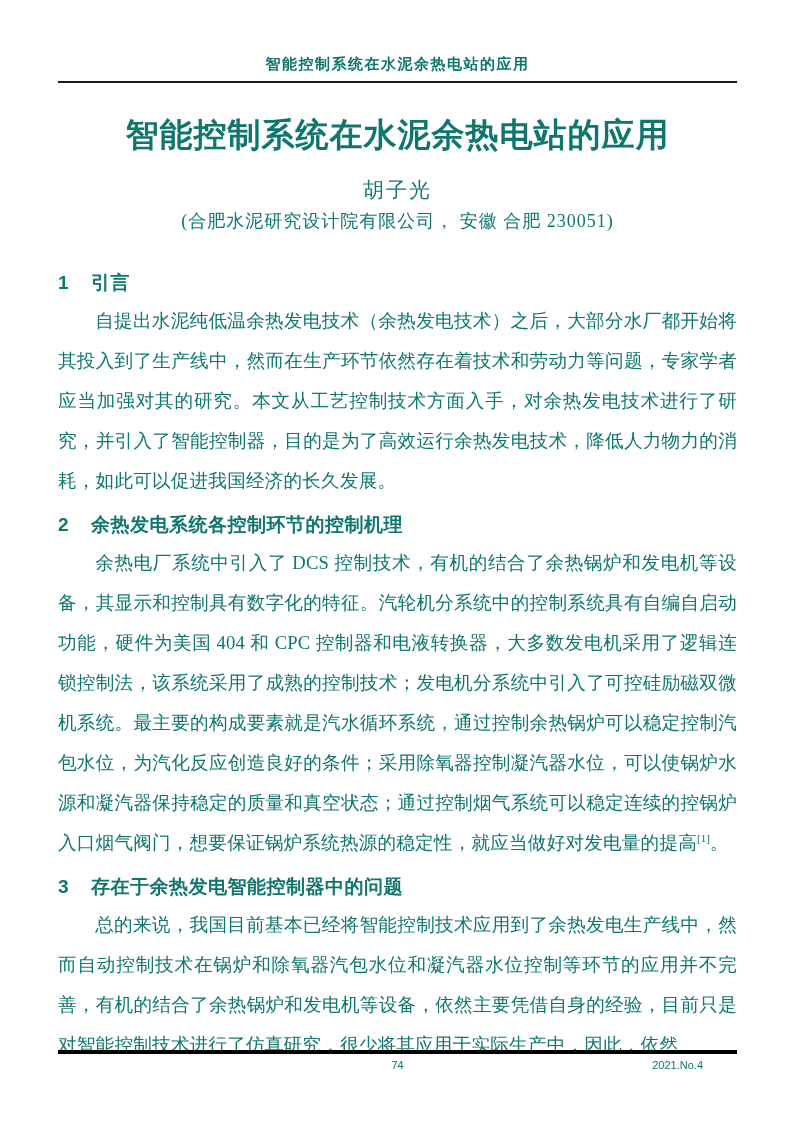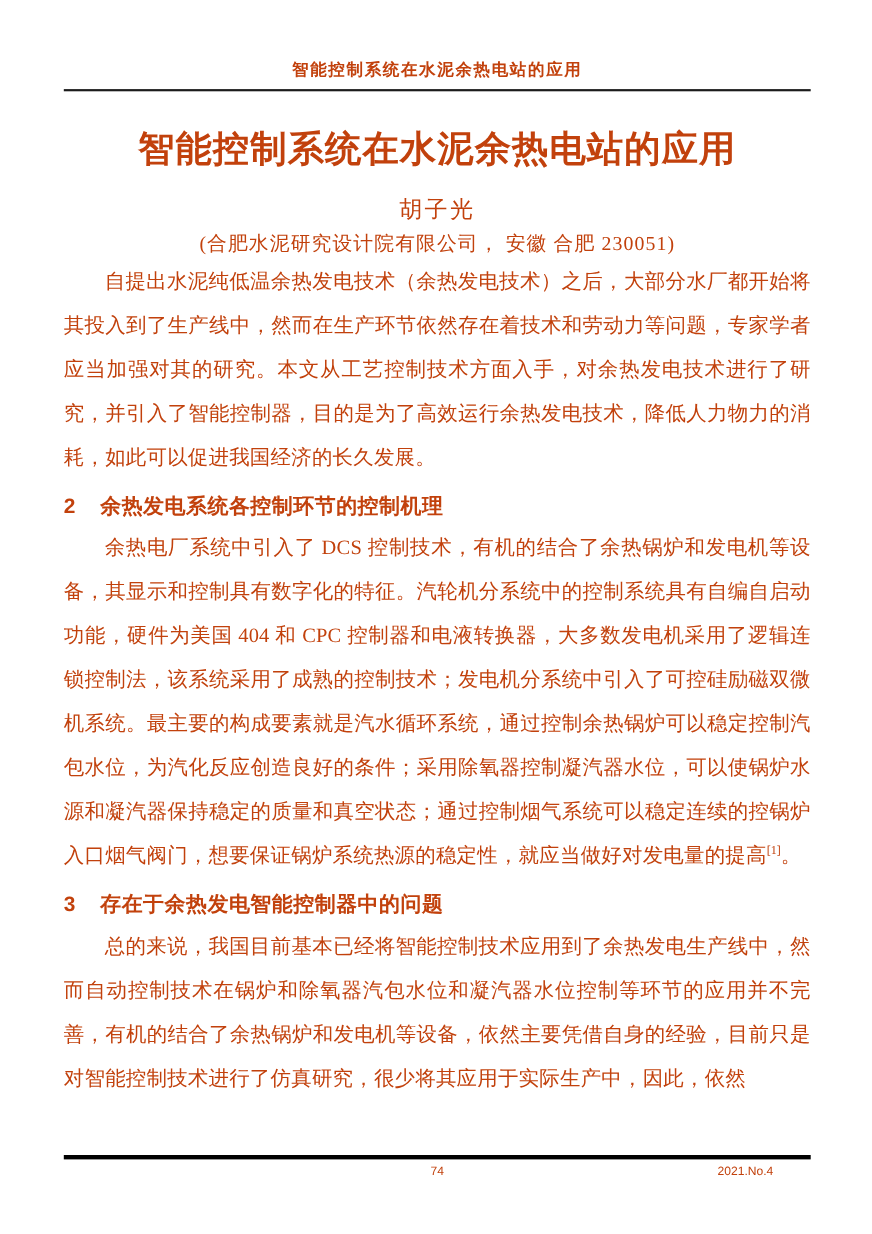--- a/index.html
+++ b/index.html
@@ -6,21 +6,21 @@
     margin: 0;
     padding: 0;
     background: #808080;
   }
   .page {
     position: relative;
     width: 793px;
     height: 1122px;
     margin: 0 auto;
     background: #ffffff;
-    color: #c2410c;
+    color: #0f766e;
     font-family: "Liberation Serif", "DejaVu Serif", serif;
     overflow: hidden;
     box-sizing: border-box;
   }
   .content {
     margin: 0 56px 0 58px; 
   }
   
   .running-head {
     padding-top: 54px;
@@ -131,20 +131,21 @@
 
     <div class="running-head">智能控制系统在水泥余热电站的应用</div>
     <div class="head-rule"></div>
 
     <h1 class="title">智能控制系统在水泥余热电站的应用</h1>
 
     <div class="author">胡子光</div>
 
     <div class="affiliation">(合肥水泥研究设计院有限公司， 安徽 合肥 230051)</div>
 
+    <h2 class="section-heading first"><span class="sec-num">1</span><span>引言</span></h2>
     <p class="body-para">自提出水泥纯低温余热发电技术（余热发电技术）之后，大部分水厂都开始将其投入到了生产线中，然而在生产环节依然存在着技术和劳动力等问题，专家学者应当加强对其的研究。本文从工艺控制技术方面入手，对余热发电技术进行了研究，并引入了智能控制器，目的是为了高效运行余热发电技术，降低人力物力的消耗，如此可以促进我国经济的长久发展。</p>
 
     <h2 class="section-heading later"><span class="sec-num">2</span><span>余热发电系统各控制环节的控制机理</span></h2>
     <p class="body-para"><span>余热电厂系统中引入了 DCS 控制技术，有机的结合了余热锅炉和发电机等设备，其显示和控制具有数字化的特征。汽轮机分系统中的控制系统具有自编自启动功能，硬件为美国 404 和 CPC 控制器和电液转换器，大多数发电机采用了逻辑连锁控制法，该系统采用了成熟的控制技术；发电机分系统中引入了可控硅励磁双微机系统。最主要的构成要素就是汽水循环系统，通过控制余热锅炉可以稳定控制汽包水位，为汽化反应创造良好的条件；采用除氧器控制凝汽器水位，可以使锅炉水源和凝汽器保持稳定的质量和真空状态；通过控制烟气系统可以稳定连续的控锅炉入口烟气阀门，想要保证锅炉系统热源的稳定性，就应当做好对发电量的提高</span><sup class="ref">[1]</sup><span>。</span></p>
 
     <h2 class="section-heading later"><span class="sec-num">3</span><span>存在于余热发电智能控制器中的问题</span></h2>
     <p class="body-para">总的来说，我国目前基本已经将智能控制技术应用到了余热发电生产线中，然而自动控制技术在锅炉和除氧器汽包水位和凝汽器水位控制等环节的应用并不完善，有机的结合了余热锅炉和发电机等设备，依然主要凭借自身的经验，目前只是对智能控制技术进行了仿真研究，很少将其应用于实际生产中，因此，依然</p>
 
   </div>
 

